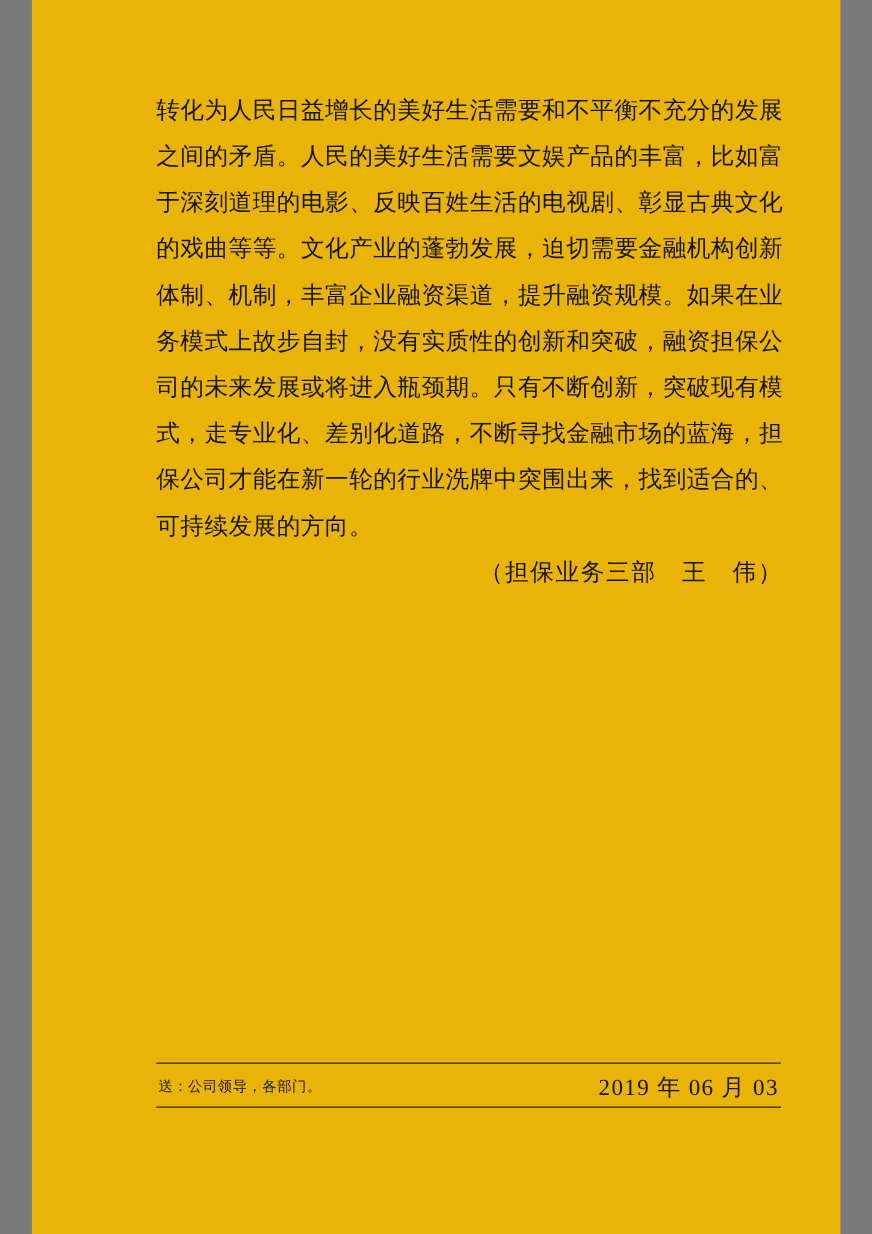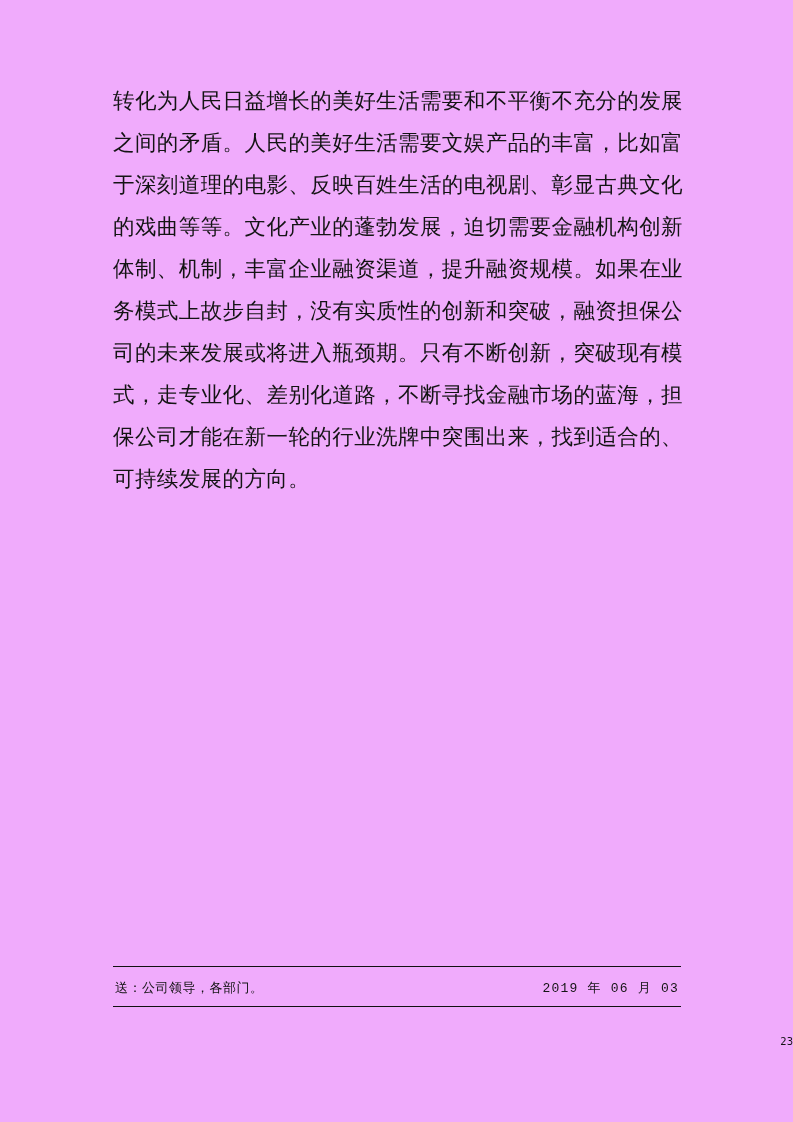--- a/index.html
+++ b/index.html
@@ -2,23 +2,23 @@
 <html><head>
 <meta charset="utf-8">
 <style>
   html, body {
     margin: 0;
     padding: 0;
     background: #7a7a7a;
   }
   .page {
     position: relative;
-    width: 793px;
+    width: 735px;
     height: 1122px;
-    background: #f0abfc;
+    background: #eab308;
     margin: 0 auto;
     overflow: hidden;
     font-family: "Liberation Serif", "DejaVu Serif", serif;
     color: #111111;
   }
 
   
   .body-block {
     position: absolute;
     left: 113px;
@@ -82,22 +82,22 @@
     justify-content: space-between;
   }
   .footer-recipients {
     font-family: "DejaVu Sans", "Liberation Sans", sans-serif;
     font-size: 13px;
     color: #141414;
     letter-spacing: 0.5px;
     padding-left: 2px;
   }
   .footer-date {
-    font-family: Liberation Mono, monospace;
-    font-size: 13px;
+    font-family: Liberation Serif, serif;
+    font-size: 21px;
     color: #141414;
     letter-spacing: 1.2px;
     padding-right: 2px;
   }
   .page-number {
     position: absolute;
     left: 0;
     top: 1036px;
     width: 793px;
     text-align: right;
@@ -106,20 +106,21 @@
     color: #141414;
   }
 </style>
 </head>
 <body>
 
 <div class="page">
 
   <div class="body-block">
     <div class="body-paragraph">转化为人民日益增长的美好生活需要和不平衡不充分的发展之间的矛盾。人民的美好生活需要文娱产品的丰富，比如富于深刻道理的电影、反映百姓生活的电视剧、彰显古典文化的戏曲等等。文化产业的蓬勃发展，迫切需要金融机构创新体制、机制，丰富企业融资渠道，提升融资规模。如果在业务模式上故步自封，没有实质性的创新和突破，融资担保公司的未来发展或将进入瓶颈期。只有不断创新，突破现有模式，走专业化、差别化道路，不断寻找金融市场的蓝海，担保公司才能在新一轮的行业洗牌中突围出来，找到适合的、可持续发展的方向。</div>
+    <div class="signature-line">（担保业务三部　王　伟）</div>
   </div>
 
 
   <div class="footer-rule-top"></div>
 
   <div class="footer-row">
     <div class="footer-recipients">送：公司领导，各部门。</div>
     <div class="footer-date">2019 年 06 月 03</div>
   </div>
 

